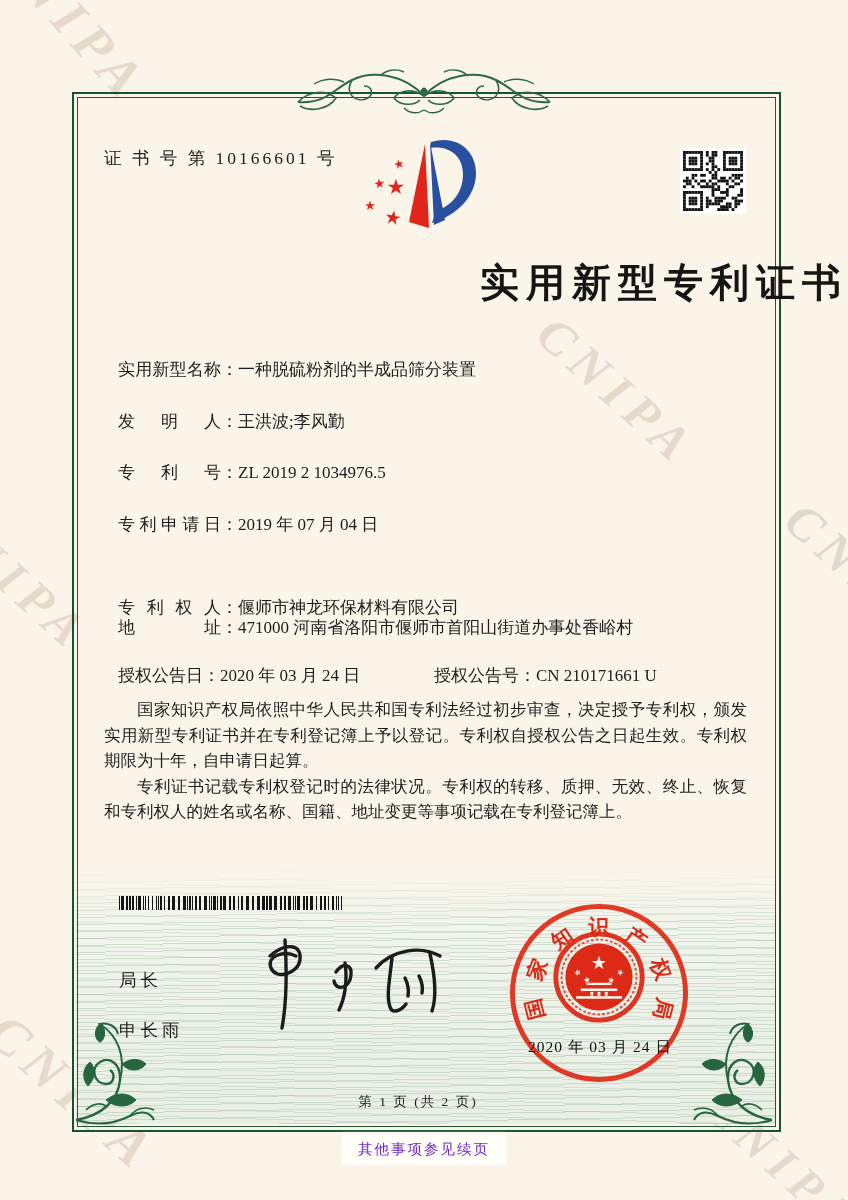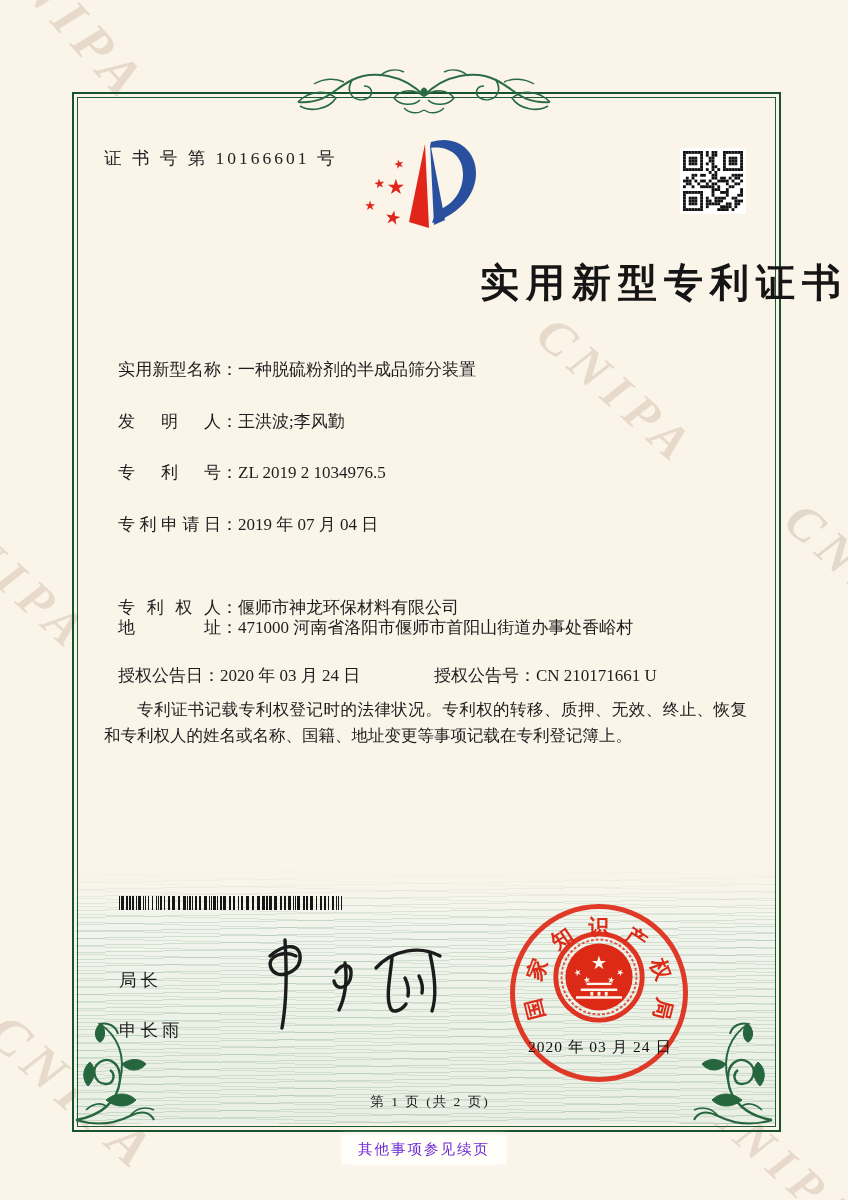--- a/index.html
+++ b/index.html
@@ -66,21 +66,21 @@
   .seal .ring{position:absolute;left:1px;top:1px;width:168px;height:168px;border:5px solid #dd2a17;
       border-radius:50%;opacity:.92;}
   .seal .char{position:absolute;left:50%;top:50%;color:#dd2a17;font-weight:bold;font-size:21px;
       font-family:"Liberation Serif","DejaVu Serif",serif;}
   .seal .emblem{position:absolute;left:42px;top:26px;width:96px;height:96px;}
   .seal-date{position:absolute;left:500px;top:1037px;width:200px;text-align:center;
       font-size:15.5px;color:#111;letter-spacing:1px;white-space:nowrap;}
 
   
   .page-info{position:absolute;left:0;width:836px;top:1093px;text-align:center;
-      font-size:13.5px;color:#222;letter-spacing:2px;padding-left:12px;}
+      font-size:13.5px;color:#222;letter-spacing:2px;}
   .note{position:absolute;left:50%;transform:translateX(-50%);top:1135px;
       background:#fffef8;padding:5px 16px;font-size:14.5px;color:#6d28d9;letter-spacing:2px;
       box-shadow:0 0 6px rgba(255,255,255,.9);}
 </style>
 </head>
 <body>
 
 <div id="page">
 
   <div class="wm wm1">CNIPA</div>
@@ -400,20 +400,21 @@
   <div class="grant-row">
     <span class="g1">
       <span class="lab">授权公告日</span><span>：</span><span>2020 年 03 月 24 日</span>
     </span>
     <span class="g2">
       <span>授权公告号</span><span>：</span><span>CN 210171661 U</span>
     </span>
   </div>
 
   <div class="body-text">
+    <p>国家知识产权局依照中华人民共和国专利法经过初步审查，决定授予专利权，颁发实用新型专利证书并在专利登记簿上予以登记。专利权自授权公告之日起生效。专利权期限为十年，自申请日起算。</p>
     <p>专利证书记载专利权登记时的法律状况。专利权的转移、质押、无效、终止、恢复和专利权人的姓名或名称、国籍、地址变更等事项记载在专利登记簿上。</p>
   </div>
 
   <svg class="barcode" id="barcodesvg" viewBox="0 0 223 14" preserveAspectRatio="none">
       <rect x="0" y="0" width="1" height="14" fill="#161616"></rect>
       <rect x="2" y="0" width="3" height="14" fill="#161616"></rect>
       <rect x="7" y="0" width="2" height="14" fill="#161616"></rect>
       <rect x="10" y="0" width="2" height="14" fill="#161616"></rect>
       <rect x="13" y="0" width="2" height="14" fill="#161616"></rect>
       <rect x="17" y="0" width="1" height="14" fill="#161616"></rect>

